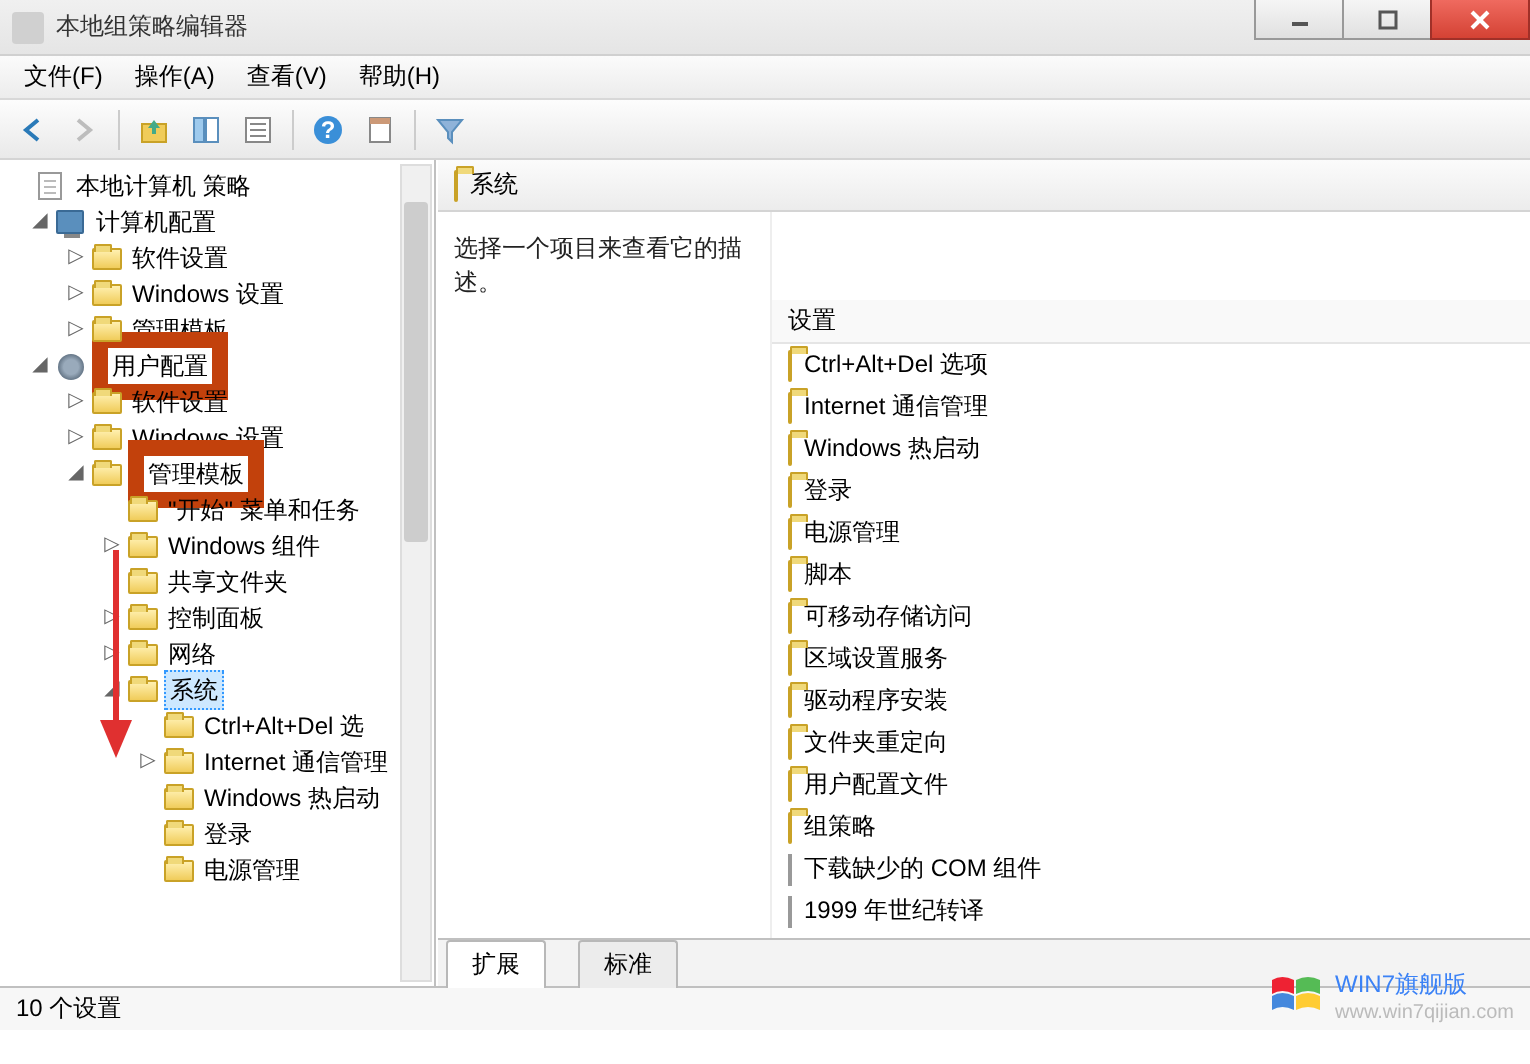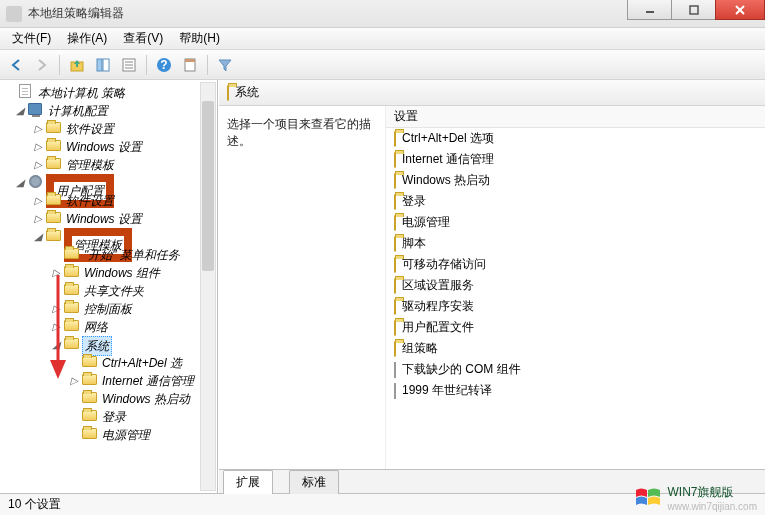--- a/index.html
+++ b/index.html
@@ -24,21 +24,21 @@
 .tool-btn { width: 24px; height: 24px; display: flex; align-items: center; justify-content: center; border-radius: 2px; }
 .tool-sep { width: 1px; height: 20px; background: #ccc; margin: 0 3px; }
 
 
 .main { display: flex; height: 413px; }
 .tree-pane { width: 218px; border-right: 1px solid #c0c0c0; overflow: hidden; padding: 4px 2px; position: relative; background: #fff; }
 .content-pane { flex: 1; display: flex; flex-direction: column; border-left: 1px solid #fff; }
 
 
 .tree { font-size: 12px; line-height: 18px; }
-.tree-row { display: flex; align-items: flex-start; height: 18px; white-space: nowrap; cursor: default; font-style: italic; }
+.tree-row { display: flex; align-items: center; height: 18px; white-space: nowrap; cursor: default; }
 .tree-row .toggle { width: 12px; text-align: center; color: #666; font-size: 10px; display: inline-flex; justify-content: center; }
 .tree-row .icon { width: 16px; height: 14px; margin: 0 3px 0 1px; display: inline-flex; align-items: center; justify-content: center; }
 .tree-row.selected .label { background: #cde8ff; border: 1px dotted #3399ff; padding: 0 2px; }
 .tree-row .label { padding: 0 2px; }
 .hl-red { border: 8px solid #c2410c; padding: 0 2px !important; }
 
 
 .folder-ic { width: 15px; height: 11px; background: linear-gradient(#fff0b0,#f0cc5a); border: 1px solid #c9a227; border-radius: 1px; position: relative; }
 .folder-ic:before { content:""; position:absolute; top:-3px; left:0; width:7px; height:3px; background:#f0d97a; border:1px solid #c9a227; border-bottom:none; border-radius:1px 1px 0 0; }
 .gear-ic { width:13px; height:13px; border-radius:50%; background: radial-gradient(circle,#9ab 40%, #678 70%); }
@@ -47,21 +47,21 @@
 .doc-ic { width:12px; height:14px; background:#fff; border:1px solid #999; position:relative; }
 .doc-ic:before { content:""; position:absolute; top:3px; left:2px; right:2px; height:1px; background:#bbb; box-shadow:0 3px 0 #bbb, 0 6px 0 #bbb; }
 
 
 .red-arrow { position: absolute; left: 48px; top: 195px; pointer-events: none; }
 
 
 .content-header { height: 26px; background: linear-gradient(#fbfbfb,#ececec); border-bottom: 1px solid #d4d4d4; display: flex; align-items: center; padding: 0 8px; gap: 6px; }
 .content-body { flex: 1; display: flex; overflow: hidden; }
 .desc-col { width: 167px; padding: 10px 8px; color: #222; border-right: 1px solid #eee; }
-.list-col { flex: 1; overflow-y: auto; }
+.list-col { flex: 1; overflow-y: auto; margin-top: 44px; }
 .list-header { height: 22px; display:flex; align-items:center; padding: 0 8px; border-bottom: 1px solid #e5e5e5; background:#f9f9f9; }
 .list-col .item { display: flex; align-items: center; height: 21px; padding: 0 8px; gap: 6px; cursor: default; }
 
 
 .tabs { height: 24px; border-top: 1px solid #c0c0c0; display: flex; align-items: flex-end; padding-left: 4px; background: #f3f3f3; }
 .tab { padding: 3px 12px; border: 1px solid #b8b8b8; border-bottom: none; background: #fff; margin-right: 16px; border-radius: 2px 2px 0 0; font-size: 12px; position: relative; top: 1px; }
 .tab.inactive { background: #ececec; color: #000000; }
 
 
 .statusbar { height: 22px; border-top: 1px solid #c0c0c0; display: flex; align-items: center; padding: 0 8px; background: #f7f7f7; }
@@ -361,20 +361,24 @@
             <div class="item">
               <span class="icon"><span class="folder-ic"></span></span>
               <span>区域设置服务</span>
             </div>
             <div class="item">
               <span class="icon"><span class="folder-ic"></span></span>
               <span>驱动程序安装</span>
             </div>
             <div class="item">
               <span class="icon"><span class="folder-ic"></span></span>
+              <span>文件夹重定向</span>
+            </div>
+            <div class="item">
+              <span class="icon"><span class="folder-ic"></span></span>
               <span>用户配置文件</span>
             </div>
             <div class="item">
               <span class="icon"><span class="folder-ic"></span></span>
               <span>组策略</span>
             </div>
             <div class="item">
               <span class="icon"><span class="doc-ic"></span></span>
               <span>下载缺少的 COM 组件</span>
             </div>
@@ -397,16 +401,16 @@
 </div>
 
 <div class="watermark">
   <svg class="flag" viewBox="0 0 28 24">
     <path d="M2 4 Q7 1 13 4 L13 11 Q7 8 2 11 Z" fill="#e23"></path>
     <path d="M14 4 Q20 1 26 4 L26 11 Q20 8 14 11 Z" fill="#5b5"></path>
     <path d="M2 12 Q7 9 13 12 L13 19 Q7 16 2 19 Z" fill="#48d"></path>
     <path d="M14 12 Q20 9 26 12 L26 19 Q20 16 14 19 Z" fill="#fc3"></path>
   </svg>
   <div>
-    <div style="color:#14532d">WIN7旗舰版</div>
+    <div style="color:#3b82f6">WIN7旗舰版</div>
     <div style="color:#bbb;font-size:10px">www.win7qijian.com</div>
   </div>
 </div>
 
 </body></html>

